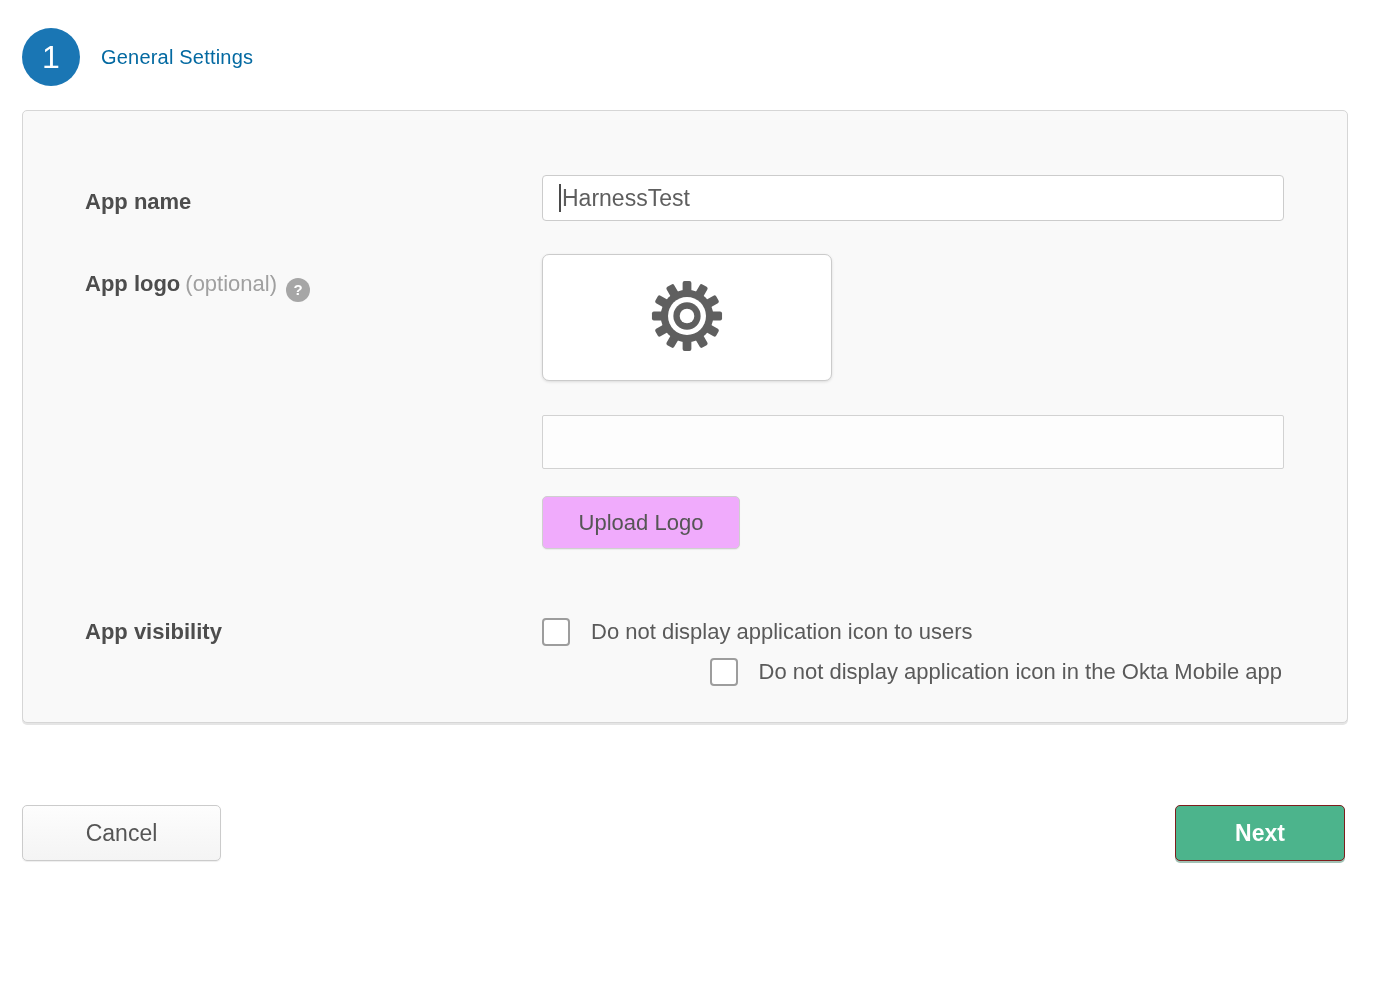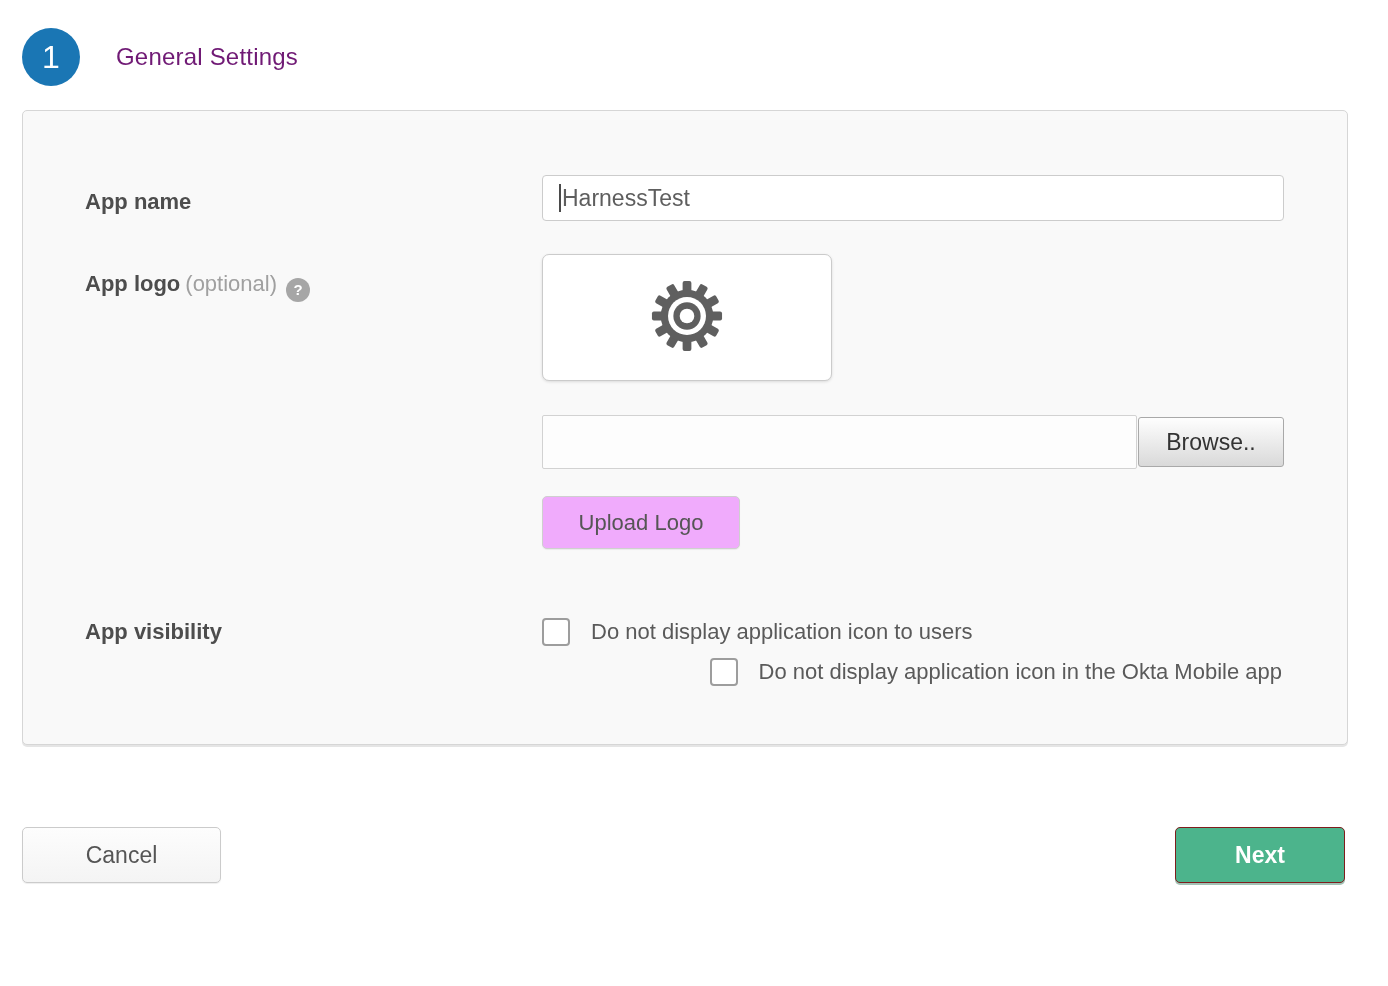--- a/index.html
+++ b/index.html
@@ -17,33 +17,33 @@
     padding:28px 0 0 22px;
   }
   .step-badge {
     width:58px; height:58px; border-radius:50%;
     background:#1a76b4;
     color:#ffffff; font-size:32px; font-weight:400;
     display:flex; align-items:center; justify-content:center;
     flex-shrink:0;
   }
   .step-title {
-    margin-left:36px;
-    font-size:24px; font-weight:400; color:#701a75;
+    margin-left:21px;
+    font-size:20px; font-weight:400; color:#0369a1;
     letter-spacing:0.2px;
   }
 
   
   .panel {
     margin:24px 40px 0 22px;
     background:#f9f9f9;
     border:1px solid #d6d6d6;
     border-radius:5px;
     box-shadow:0 2px 0 rgba(180,180,180,0.35);
-    padding:64px 65px 58px 62px;
+    padding:64px 65px 36px 62px;
   }
   .form-row { display:flex; align-items:flex-start; }
   .row-app-name   { margin-bottom:33px; }
   .row-app-logo   { margin-bottom:69px; }
   .label-col {
     width:457px; flex-shrink:0;
     font-size:22px; line-height:28px;
   }
   .field-label { font-weight:700; color:#4d4d4d; }
   .optional-note { font-weight:400; color:#a0a0a0; margin-left:5px;text-align:right; }
@@ -207,21 +207,20 @@
                 <circle cx="38" cy="38" r="19.5" fill="#ffffff"></circle>
                 <circle cx="38" cy="38" r="14"></circle>
                 <circle cx="38" cy="38" r="7.5" fill="#ffffff"></circle>
               </g>
             </svg>
           </span>
         </div>
 
         <div class="file-row">
           <div class="file-field"></div>
-          <button class="browse-button" type="button">Browse..</button>
         </div>
 
         <button class="upload-button" type="button">Upload Logo</button>
       </div>
     </div>
 
     <div class="form-row row-app-visibility">
       <div class="label-col">
         <span class="field-label">App visibility</span>
       </div>

